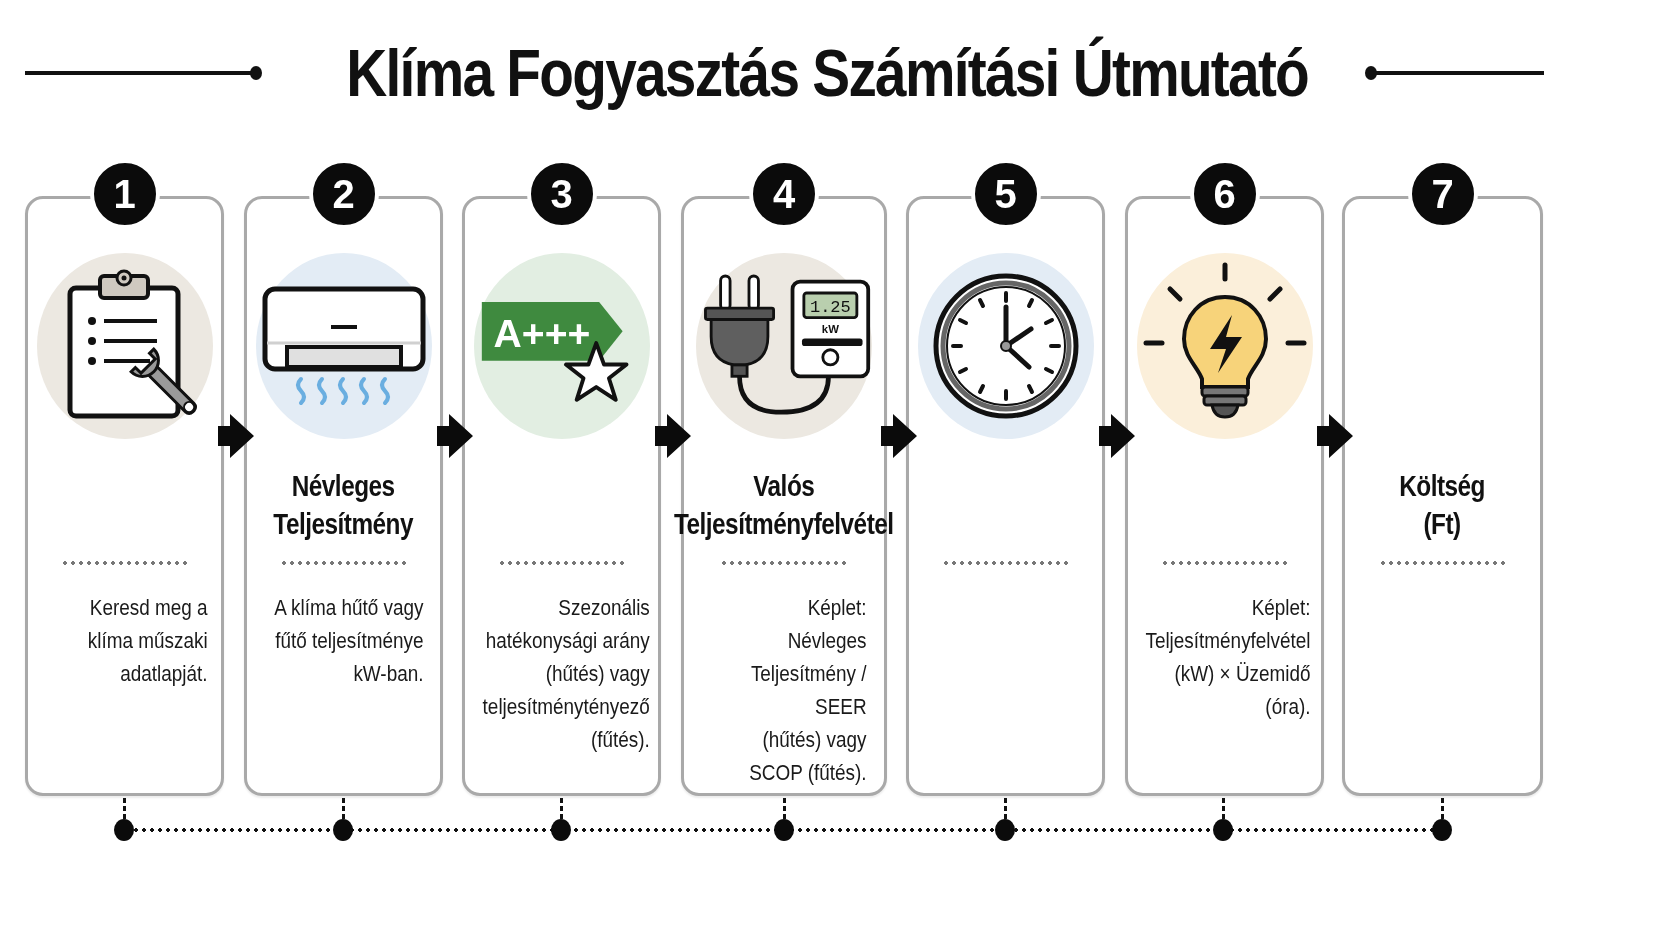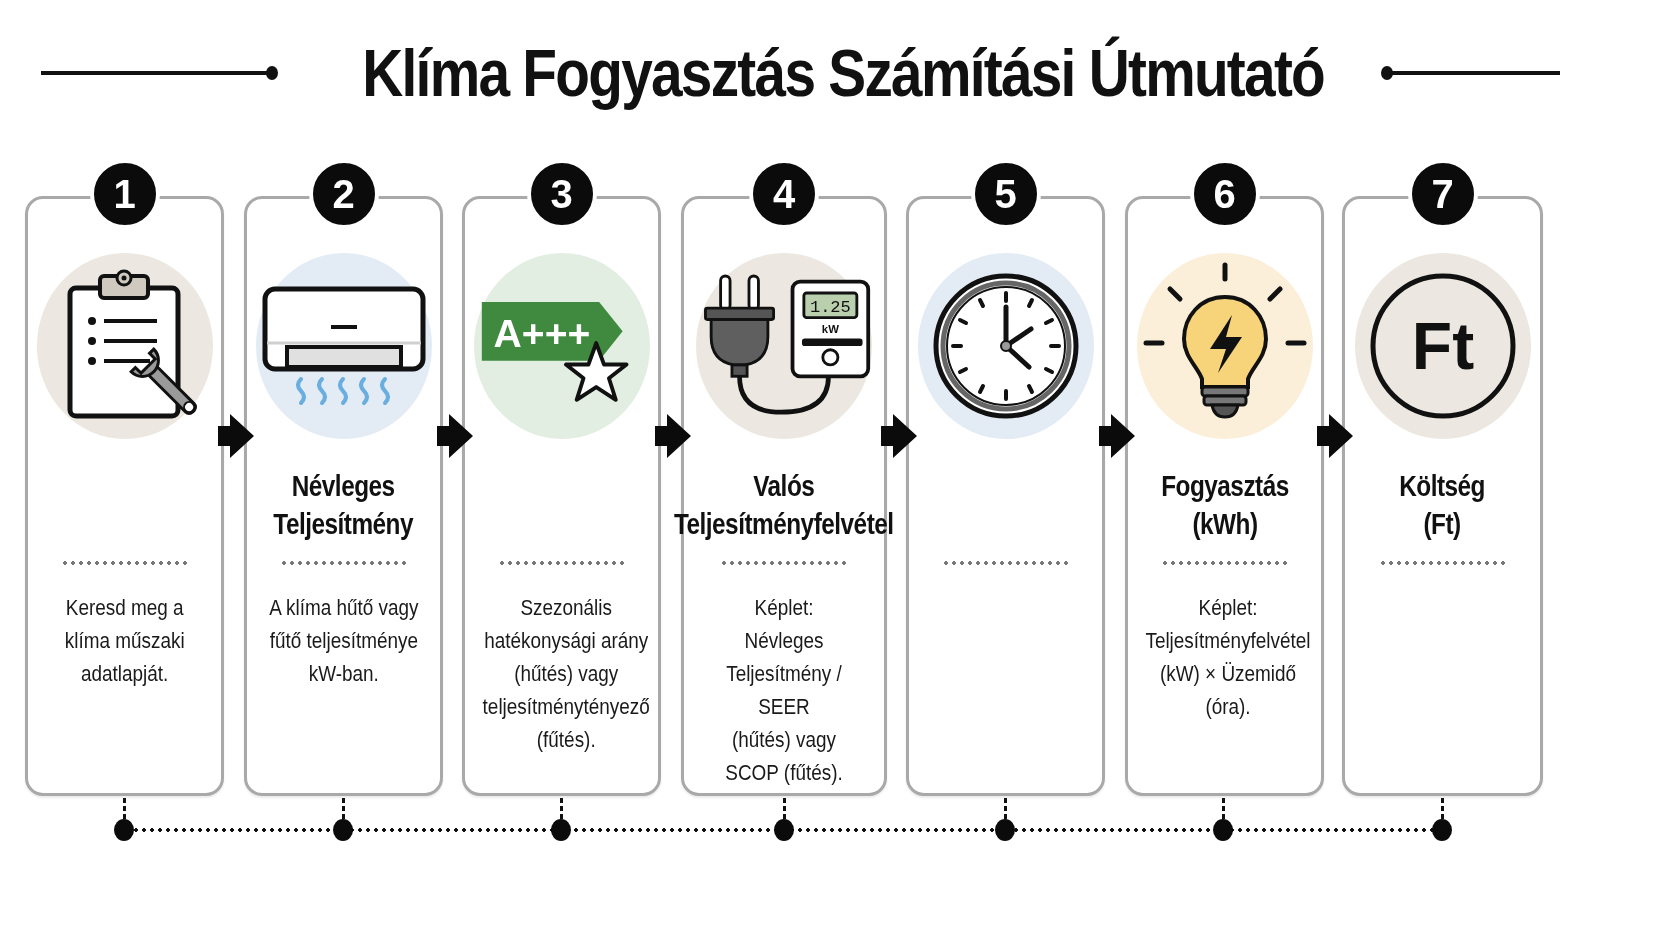--- a/index.html
+++ b/index.html
@@ -1,19 +1,19 @@
 <!DOCTYPE html>
 <html><head>
 <meta charset="utf-8">
 <style>
   * { box-sizing: border-box; margin: 0; padding: 0; }
   html, body { width: 1672px; height: 941px; background: #ffffff; overflow: hidden; }
   body { position: relative; font-family: "Liberation Sans", "DejaVu Sans", sans-serif; color: #111; }
 
-  .title-row { position: absolute; left: 16px; top: 30px; width: 1484px; height: 86px; }
+  .title-row { position: absolute; left: 0; top: 30px; width: 1484px; height: 86px; }
   .title-line { position: absolute; top: 41px; height: 4px; background: #111; }
   .title-line.left { left: 25px; width: 230px; }
   .title-line.right { left: 1372px; width: 172px; }
   .title-dot { position: absolute; top: 36px; width: 12px; height: 14px; border-radius: 50%; background: #111; }
   .title-dot.left { left: 250px; }
   .title-dot.right { left: 1365px; }
   .page-title {
     position: absolute; left: 270px; width: 1090px; top: 0; height: 86px;
     text-align: center; font-weight: 700; font-size: 66px; line-height: 86px;
     letter-spacing: -2px; transform: scaleX(0.86); transform-origin: center;
@@ -43,21 +43,21 @@
     font-weight: 700; font-size: 29px; line-height: 38px; letter-spacing: -0.6px;
   }
   .card-title span { display: inline-block; transform: scaleX(0.84); }
   .sep {
     position: absolute; top: 362px; left: 50%; margin-left: -64px; width: 128px; height: 4px;
     background-image: radial-gradient(circle, #777 1.6px, transparent 1.9px);
     background-size: 8px 4px; background-repeat: repeat-x;
   }
   .card-desc {
     position: absolute; top: 392px; left: 4px; right: 4px;
-    text-align: center; font-size: 22px; line-height: 33px; color: #1a1a1a;
+    text-align: right; font-size: 22px; line-height: 33px; color: #1a1a1a;
   }
   .card-desc span { display: inline-block; transform: scaleX(0.86); white-space: pre-line; }
 
   .arrow {
     position: absolute; top: 414px; width: 36px; height: 44px;
   }
 
   .timeline { position: absolute; left: 0; top: 796px; width: 1672px; height: 60px; }
   .tl-dash { position: absolute; top: 2px; width: 3px; height: 26px;
     background-image: linear-gradient(#111 60%, transparent 60%); background-size: 3px 8px; }
@@ -219,39 +219,29 @@
         <line x1="6" y1="82" x2="22" y2="82"></line>
           <line x1="148" y1="82" x2="164" y2="82"></line>
       </g>
       <path d="M85,36 C60,36 44,56 44,78 C44,96 58,106 62,118 L62,126 L108,126 L108,118 C112,106 126,96 126,78 C126,56 110,36 85,36 Z" fill="#f7d37a" stroke="#111" stroke-width="4"></path>
       <path d="M92,54 L70,88 L86,88 L78,112 L102,76 L86,76 Z" fill="#111"></path>
       <rect x="62" y="126" width="46" height="9" rx="3" fill="#777" stroke="#111" stroke-width="3"></rect>
       <rect x="64" y="135" width="42" height="9" rx="3" fill="#777" stroke="#111" stroke-width="3"></rect>
       <path d="M72,144 L98,144 Q96,156 85,156 Q74,156 72,144 Z" fill="#555" stroke="#111" stroke-width="3"></path>
     </svg>
   </div>
-  <div class="card-title">
-      <span style="white-space:pre-line;">Fogyasztás
-(kWh)</span>
-    </div>
   <div class="sep"></div>
   <div class="card-desc"><span>Képlet:
 Teljesítményfelvétel
 (kW) × Üzemidő
 (óra).</span></div>
 </div>
 
 <div class="card" style="left:1342px;width:201px;">
   <div class="badge">7</div>
-  <div class="icon-circle" style="background:#ece8e1;">
-    <svg width="150" height="150" viewBox="0 0 150 150">
-      <circle cx="75" cy="75" r="70" fill="none" stroke="#111" stroke-width="5"></circle>
-      <text x="75" y="98" text-anchor="middle" font-family="Liberation Sans, sans-serif" font-weight="700" font-size="66" fill="#111">Ft</text>
-    </svg>
-  </div>
   <div class="card-title">
       <span style="white-space:pre-line;">Költség
 (Ft)</span>
     </div>
   <div class="sep"></div>
 </div>
 
 <svg class="arrow" style="left:218px;" viewBox="0 0 36 44">
     <path d="M0,12 L12,12 L12,0 L36,22 L12,44 L12,32 L0,32 Z" fill="#0b0b0b"></path>
   </svg>

